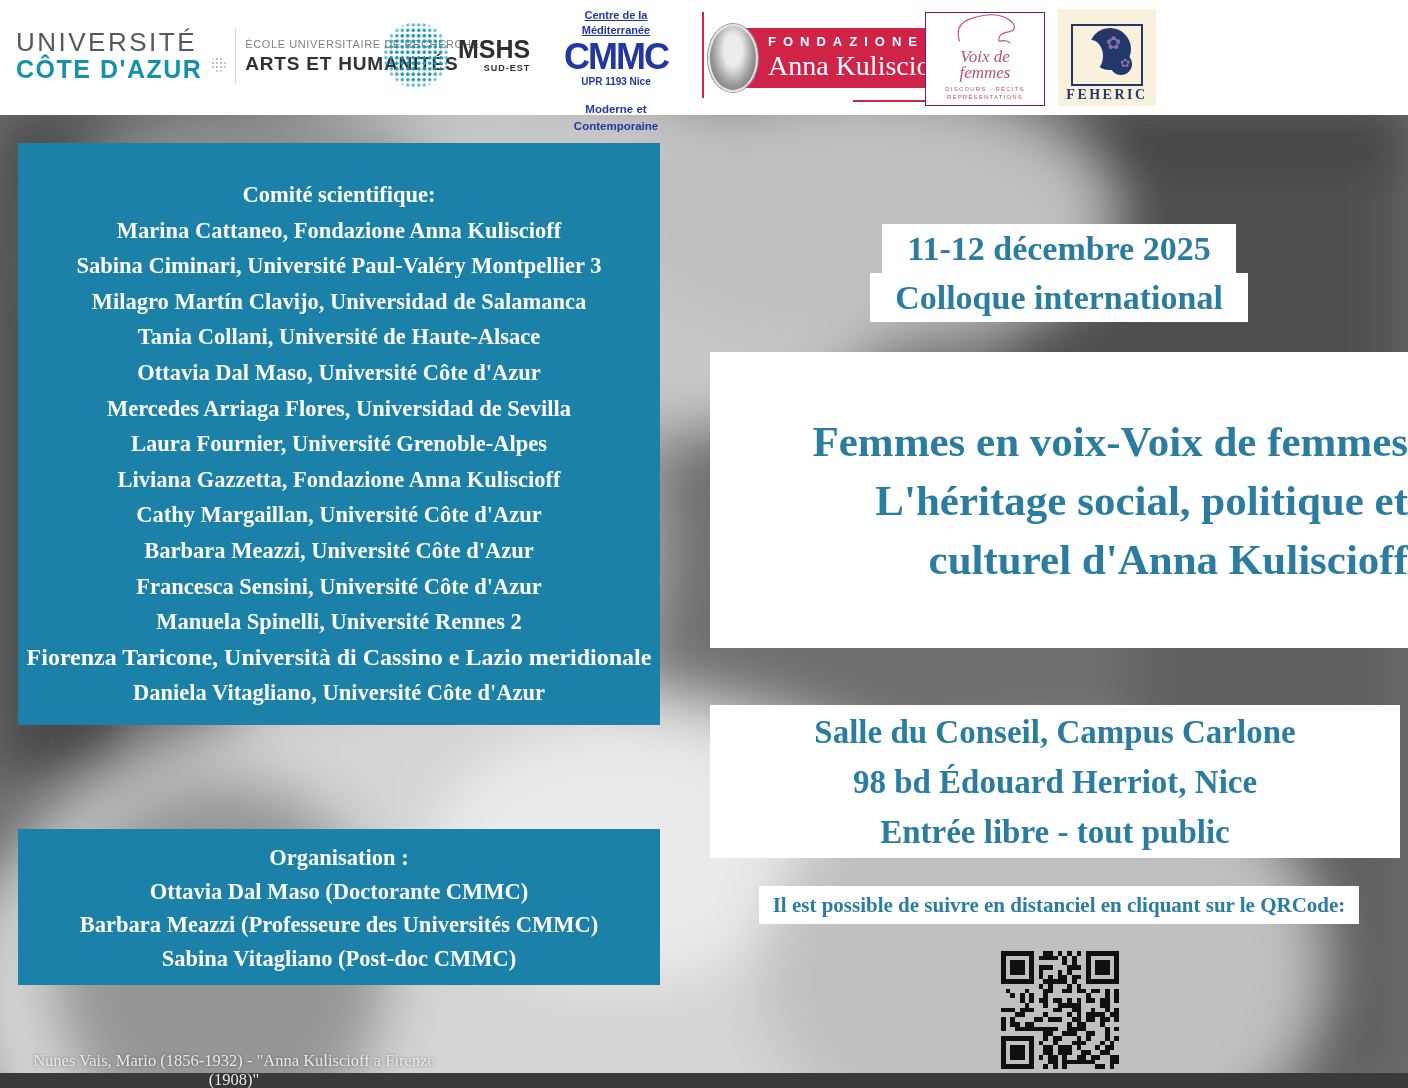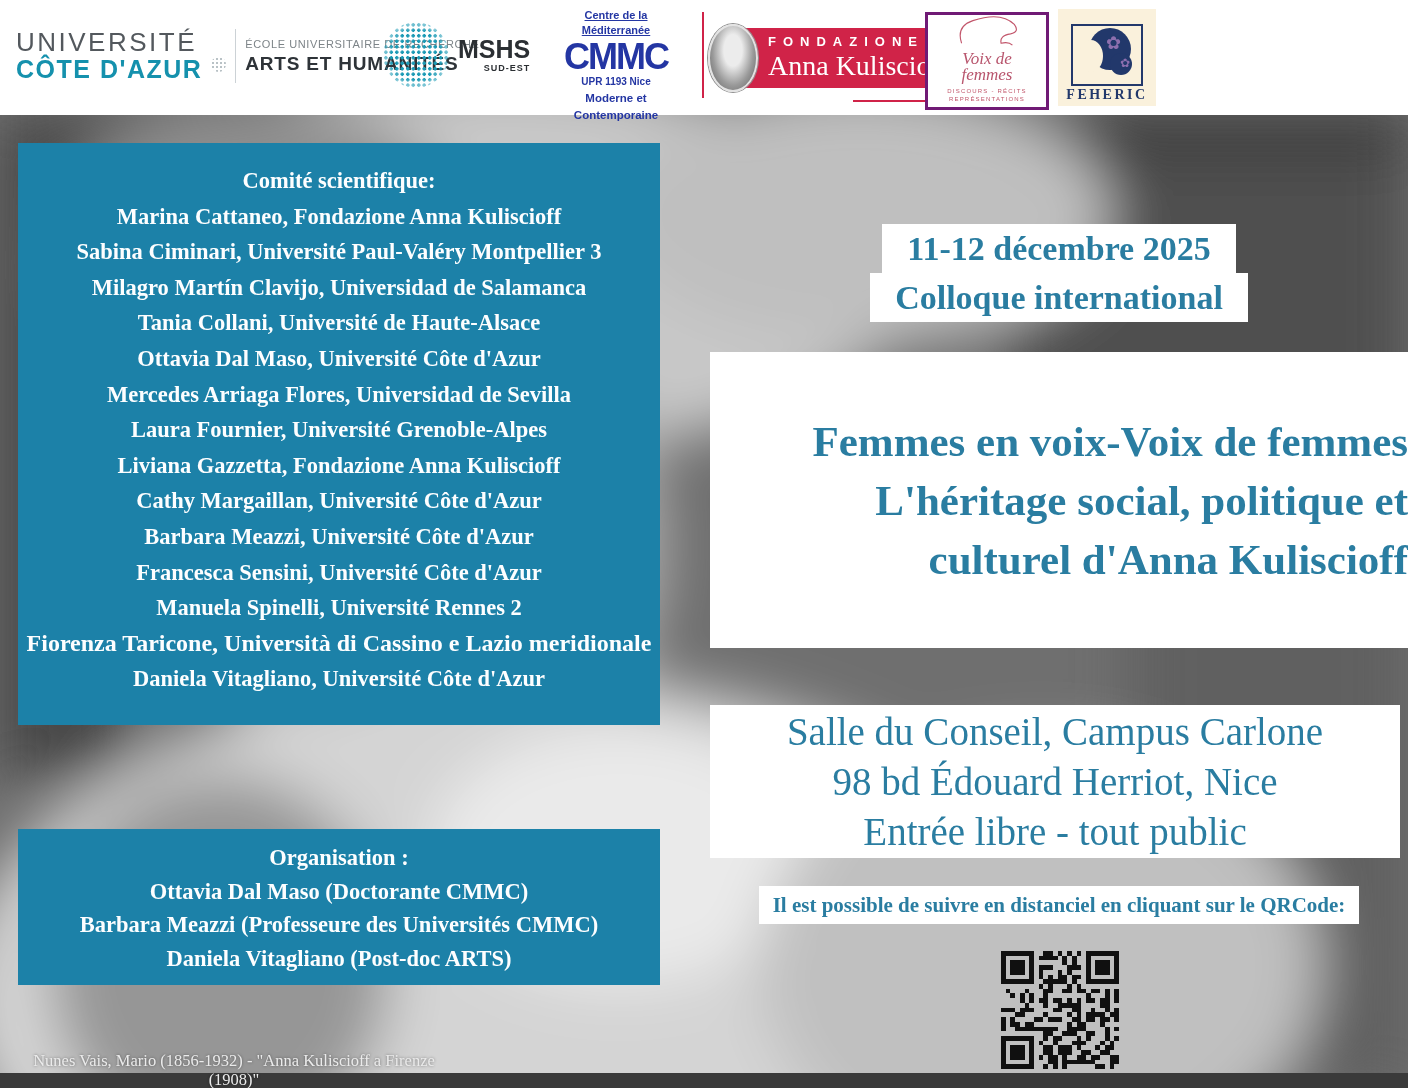--- a/index.html
+++ b/index.html
@@ -23,70 +23,70 @@
     background:radial-gradient(#1b9ab5 1.5px,transparent 1.9px) 0 0/5.5px 5.5px;
     -webkit-mask:radial-gradient(circle,#000 52%,rgba(0,0,0,.45) 72%,transparent 80%);
             mask:radial-gradient(circle,#000 52%,rgba(0,0,0,.45) 72%,transparent 80%);}
   .mshs-name{font-size:25px;font-weight:700;color:#2b2f33;line-height:25px;}
   .mshs-sub{font-size:9px;font-weight:700;color:#2b2f33;letter-spacing:1px;text-align:right;line-height:12px;}
 
   .cmmc{position:absolute;left:550px;top:8px;width:132px;text-align:center;color:#2436a3;}
   .cmmc-top{font-size:11px;font-weight:700;text-decoration:underline;line-height:15px;}
   .cmmc-big{font-size:36px;font-weight:800;letter-spacing:-2px;line-height:38px;}
   .cmmc-upr{font-size:10px;font-weight:700;line-height:11px;}
-  .cmmc-bottom{font-size:11.5px;font-weight:700;line-height:17px;margin-top:3px;}
+  .cmmc-bottom{font-size:11.5px;font-weight:700;line-height:17px;margin-top:14px;}
 
   .fond{position:absolute;left:708px;top:24px;display:flex;align-items:center;}
   .fond::before{content:'';position:absolute;left:-6px;top:-12px;width:2px;height:86px;background:#d02348;}
   .fond::after{content:'';position:absolute;right:-8px;bottom:-10px;width:120px;height:2px;background:#d02348;}
   .fond-oval{width:46px;height:64px;border-radius:50%;z-index:2;margin-right:-14px;
     background:radial-gradient(ellipse at 50% 38%,#ececec 0 28%,#9a9a9a 62%,#585858 100%);
     border:2px solid #e3e3e3;box-shadow:0 0 0 1px #8f8f8f;}
   .fond-banner{background:#d02348;color:#fff;padding:5px 16px 7px 24px;}
   .fond-l1{font-size:13px;font-weight:600;letter-spacing:7px;line-height:17px;}
   .fond-l2{font-family:"Liberation Serif",serif;font-size:28px;font-weight:400;line-height:31px;}
 
-  .voix{position:absolute;left:925px;top:12px;width:118px;height:92px;background:#fff;border:3px solid #701a75;
+  .voix{position:absolute;left:925px;top:12px;width:118px;height:92px;background:#fff;border:1px solid #701a75;
     text-align:center;color:#b8556d;overflow:hidden;}
   .voix-script{font-family:"Liberation Serif",serif;font-style:italic;font-size:17px;line-height:16px;}
   .voix-sub{font-size:6px;letter-spacing:1.2px;color:#c2566b;line-height:8px;}
 
   .feh{position:absolute;left:1058px;top:9px;width:98px;height:97px;background:#faf1dc;
     display:flex;flex-direction:column;align-items:center;justify-content:flex-end;padding-bottom:3px;box-sizing:border-box;}
   .feh-name{font-family:"Liberation Serif",serif;font-size:14px;font-weight:700;color:#22386b;letter-spacing:2.5px;}
 
   .cons{position:absolute;left:1166px;top:20px;display:flex;align-items:center;gap:10px;}
   .cons-flag{width:172px;height:7px;margin-bottom:7px;
     background:linear-gradient(90deg,#009246 0 31%,#f4f5f0 31% 66%,#ce2b37 66%);}
   .cons-l1{font-size:15px;font-weight:700;color:#3b3f42;line-height:19px;}
   .cons-l2{font-size:13px;font-weight:700;color:#3b3f42;line-height:17px;}
 
   
   .committee{position:absolute;left:18px;top:143px;width:642px;height:582px;background:#1c81a8;z-index:2;
-    color:#fdfeff;text-align:center;box-sizing:border-box;padding-top:20px;}
+    color:#fdfeff;text-align:center;box-sizing:border-box;padding-top:34px;}
   .committee .line,.orgbox .line{font-weight:700;font-size:22.5px;line-height:35.6px;white-space:nowrap;}
   .committee .line.long{font-size:24px;}
 
   .orgbox{position:absolute;left:18px;top:829px;width:642px;height:156px;background:#1c81a8;z-index:2;
     color:#fdfeff;text-align:center;box-sizing:border-box;padding-top:12px;}
   .orgbox .line{line-height:33.6px;}
 
   
   .datewrap{position:absolute;left:710px;top:224px;width:698px;text-align:center;z-index:3;}
   .striprow{line-height:0;}
   .strip{display:inline-block;background:#fff;color:#2a7da1;font-weight:700;}
   .strip.date{font-size:34px;line-height:49px;padding:0 25px;}
 
   .titlebox{position:absolute;left:710px;top:352px;width:698px;height:296px;background:#fff;z-index:2;
     display:flex;flex-direction:column;justify-content:center;align-items:flex-end;color:#2a7da1;}
   .titlebox .t{font-weight:700;font-size:43px;line-height:59px;white-space:nowrap;}
 
   .venuebox{position:absolute;left:710px;top:705px;width:690px;height:153px;background:#fff;z-index:2;
     display:flex;flex-direction:column;justify-content:center;align-items:center;color:#2a7da1;}
-  .venuebox .v{font-weight:400;font-size:39px;line-height:50px;white-space:nowrap;}
+  .venuebox .v{font-weight:700;font-size:33px;line-height:50px;white-space:nowrap;}
 
   .qrnotewrap{position:absolute;left:710px;top:886px;width:698px;text-align:center;z-index:2;}
   .strip.qrnote{font-size:21px;line-height:38px;padding:0 14px;white-space:nowrap;}
 
   .qrcode{position:absolute;left:1001px;top:951px;width:118px;height:118px;z-index:2;
     display:grid;grid-template-columns:repeat(25,1fr);grid-auto-rows:1fr;}
   .qrcode i{display:block;}
   .qrcode i.on{background:#101010;}
 
   .caption{position:absolute;left:8px;top:1051px;width:452px;text-align:center;z-index:2;
@@ -849,21 +849,21 @@
       <i class="on"></i>
       <i></i>
       <i class="on"></i>
       <i></i>
     </div>
 
   <section class="orgbox">
     <div class="line">Organisation :</div>
     <div class="line">Ottavia Dal Maso (Doctorante CMMC)</div>
     <div class="line">Barbara Meazzi (Professeure des Universités CMMC)</div>
-    <div class="line">Daniela Vitagliano (Post-doc ARTS)</div>
+    <div class="line">Sabina Vitagliano (Post-doc CMMC)</div>
   </section>
 
   <div class="caption">
     <div>Nunes Vais, Mario (1856-1932) - "Anna Kuliscioff a Firenze (1908)"</div>
 
   </div>
 
 </div>
 
 </body></html>

